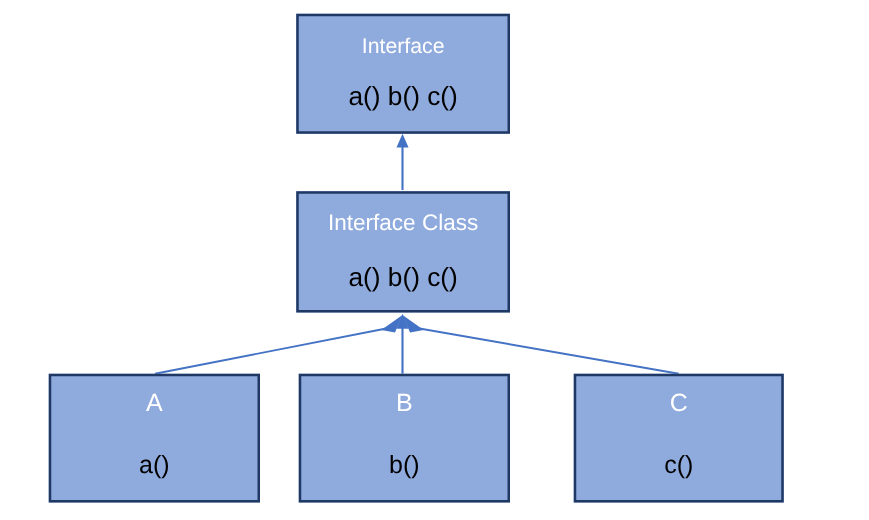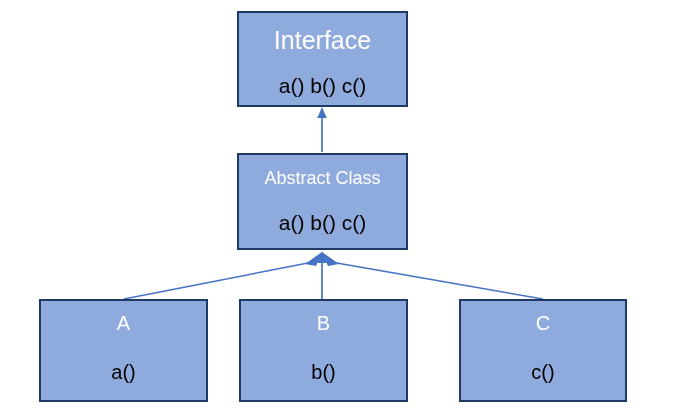--- a/index.html
+++ b/index.html
@@ -52,21 +52,21 @@
   }
 
   
   #box-interface {
     left: 237px;
     top: 11px;
     width: 171px;
     height: 96px;
   }
   #box-interface .box-title {
-    font-size: 25px;
+    font-size: 17px;
     margin-top: 15px;
   }
   #box-interface .box-members {
     font-size: 21px;
     margin-top: 22px;
   }
 
   
   #box-abstract {
     left: 237px;
@@ -127,21 +127,21 @@
       <polygon points="322,252 339,264 328,266" fill="#4472C4"></polygon>
     </g>
   </svg>
 
   <div class="uml-box" id="box-interface">
     <div class="box-title">Interface</div>
     <div class="box-members">a() b() c()</div>
   </div>
 
   <div class="uml-box" id="box-abstract">
-    <div class="box-title">Abstract Class</div>
+    <div class="box-title">Interface Class</div>
     <div class="box-members">a() b() c()</div>
   </div>
 
   <div class="uml-box box-concrete" id="box-a">
     <div class="box-title">A</div>
     <div class="box-members">a()</div>
   </div>
 
   <div class="uml-box box-concrete" id="box-b">
     <div class="box-title">B</div>

